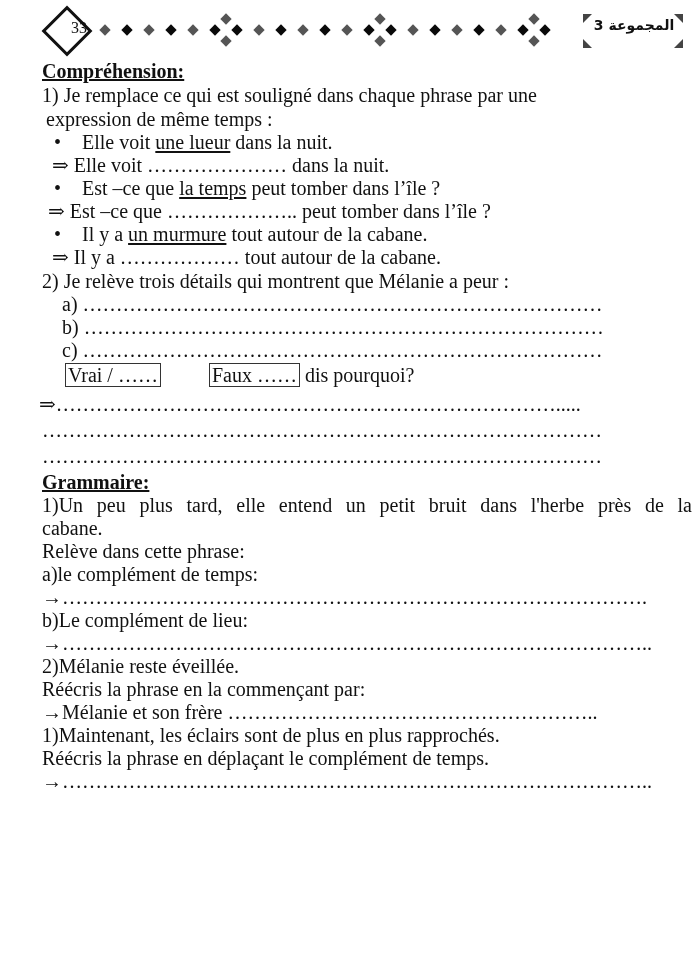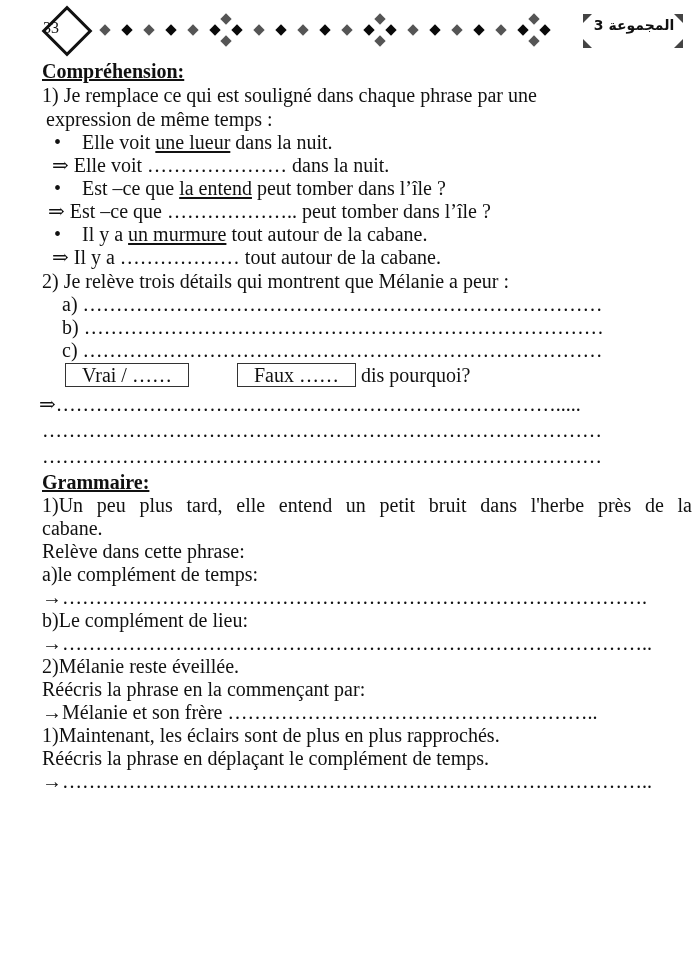--- a/index.html
+++ b/index.html
@@ -11,21 +11,21 @@
   
   .header { position: absolute; left: 0; top: 0; width: 694px; height: 60px; }
   .page-badge {
     position: absolute; left: 43px; top: 7px; width: 44px; height: 44px;
   }
   .page-badge .diamond {
     position: absolute; left: 6px; top: 6px; width: 30px; height: 30px;
     border: 3px solid #111; transform: rotate(45deg); background: #fff;
   }
   .page-badge .num {
-    position: absolute; left: 0; top: 12px; width: 44px; text-align: left;
+    position: absolute; left: 0; top: 12px; width: 44px; text-align: right;
     font-size: 16px; font-family: "Liberation Serif", serif; color: #111;
   }
   .ornament { position: absolute; left: 95px; top: 6px; width: 470px; height: 44px; }
   .dm { position: absolute; width: 8px; height: 8px; transform: rotate(45deg); }
   .dm.dark { background: #0a0a0a; }
   .dm.gray { background: #555555; }
   .group-label {
     position: absolute; left: 583px; top: 12px; width: 100px; height: 36px;
   }
   .group-label .corner { position: absolute; width: 0; height: 0; }
@@ -42,21 +42,21 @@
   .line { font-size: 20px; line-height: 23px; white-space: nowrap; }
   .u { text-decoration: underline; text-underline-offset: 2px; margin-top: 44px; }
   .section-title { font-weight: bold; font-size: 20px; text-decoration: underline; line-height: 23px; }
   .q { font-weight: normal; font-size: 20px; line-height: 24px; }
   .indent-bullet { padding-left: 12px; }
   .bullet { display: inline-block; width: 28px; }
   .indent-arrow { padding-left: 10px; }
   .indent-abc { padding-left: 20px; }
   .dots { letter-spacing: 0px; }
   .boxed {
-    display: inline-block; border: 1px solid #333; padding: 0 16px; line-height: 22px;
+    display: inline-block; border: 1px solid #333; padding: 0 2px; line-height: 22px;
   }
   .justify { white-space: normal; text-align: justify; text-align-last: justify; width: 650px; }
 </style>
 </head>
 <body>
 
 <div class="header">
   <div class="page-badge">
     <div class="diamond"></div>
     <div class="num">33</div>
@@ -105,21 +105,21 @@
 
   <div class="q">
     <div>1) Je remplace ce qui est souligné dans chaque phrase par une</div>
     <div style="padding-left:4px">expression de même temps :</div>
   </div>
 
   <div>
     <div class="line indent-bullet"><span class="bullet">•</span><span>Elle voit </span><span class="u">une lueur</span><span> dans la nuit.</span></div>
     <div class="line indent-arrow"><span>⇒ Elle voit </span><span class="dots">…………………</span><span> dans la nuit.</span></div>
 
-    <div class="line indent-bullet"><span class="bullet">•</span><span>Est –ce que </span><span class="u">la entend</span><span> peut tomber dans l’île ?</span></div>
+    <div class="line indent-bullet"><span class="bullet">•</span><span>Est –ce que </span><span class="u">la temps</span><span> peut tomber dans l’île ?</span></div>
     <div class="line" style="padding-left:6px"><span>⇒ Est –ce que </span><span class="dots">………………..</span><span> peut tomber dans l’île ?</span></div>
 
     <div class="line indent-bullet"><span class="bullet">•</span><span>Il y a </span><span class="u">un murmure</span><span> tout autour de la cabane.</span></div>
     <div class="line indent-arrow"><span>⇒ Il y a </span><span class="dots">………………</span><span> tout autour de la cabane.</span></div>
   </div>
 
   <div class="q">2) Je relève trois détails qui montrent que Mélanie a peur :</div>
   <div>
     <div class="line indent-abc"><span>a) </span><span class="dots">……………………………………………………………………</span></div>
     <div class="line indent-abc"><span>b) </span><span class="dots">……………………………………………………………………</span></div>

